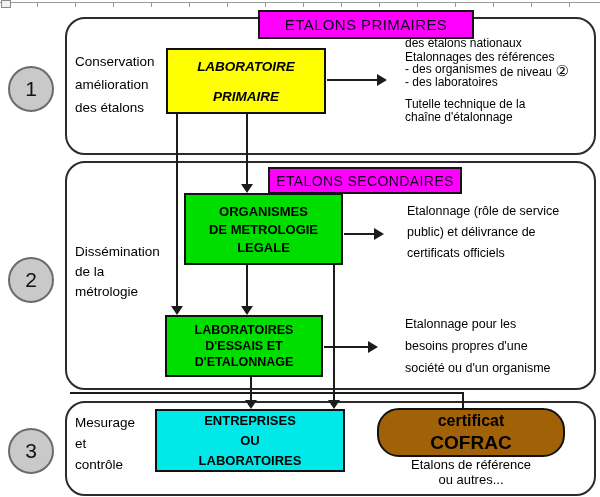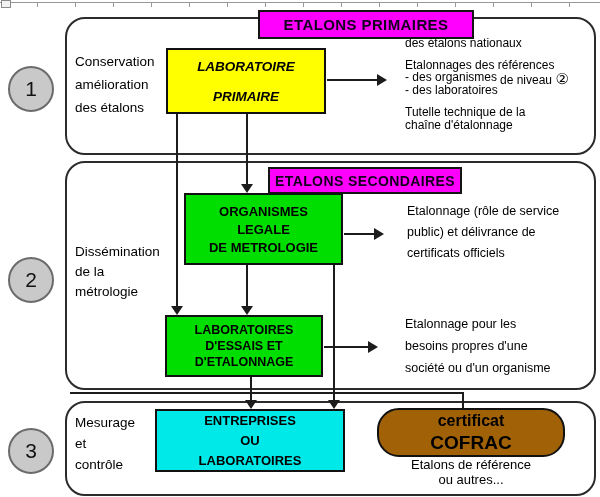--- a/index.html
+++ b/index.html
@@ -9,21 +9,21 @@
   .ruler{position:absolute;left:0;top:2px;width:600px;height:4px;border-top:1px solid #979797;
          background:repeating-linear-gradient(to right,transparent 0 37px,#979797 37px 38px);}
   .ruler-box{position:absolute;left:1px;top:0;width:8px;height:6px;border:1px solid #8a8a8a;background:#f2f2f2;}
   
   .sec{position:absolute;border:2px solid #2b2b2b;border-radius:20px;background:#fff;}
   
   .circle{position:absolute;left:8px;width:42px;height:42px;border-radius:50%;background:#c9c9c9;
           border:2px solid #6b6b6b;display:flex;align-items:center;justify-content:center;
           font-size:21px;color:#111;}
   
-  .hdr{position:absolute;background:#ff00ff;border:2px solid #141414;color:#14001e;font-weight:bold;
+  .hdr{position:absolute;background:#ff00ff;border:2px solid #141414;color:#14001e;font-weight:normal;
        display:flex;align-items:center;justify-content:center;letter-spacing:.4px;}
   
   .box{position:absolute;border:2px solid #111;font-weight:bold;text-align:center;
        display:flex;flex-direction:column;justify-content:center;align-items:center;}
   .box div{width:100%;}
   .yellow{background:#ffff00;font-style:italic;}
   .green{background:#00de00;}
   .cyan{background:#00e9e9;}
   .cofrac{background:#a16207;border-radius:22px;}
   
@@ -98,21 +98,21 @@
 
   <div class="box yellow" style="left:166px;top:48px;width:156px;height:62px;font-size:13.5px;gap:15px;">
     <div>LABORATOIRE</div>
     <div>PRIMAIRE</div>
   </div>
 
   <div class="note tight" style="left:405px;top:37px;width:185px;">
     <div>
       <div>des étalons nationaux</div>
     </div>
-    <div style="margin-top:9px;position:relative;">
+    <div style="margin-top:1px;position:relative;">
       <div>Etalonnages des références</div>
       <div>- des organismes</div>
       <div>- des laboratoires</div>
       <div style="position:absolute;left:95px;top:14px;white-space:nowrap;">
         <span>de niveau</span>
         <span style="font-size:15px;">②</span>
       </div>
     </div>
     <div style="margin-top:10px;">
       <div>Tutelle technique de la</div>
@@ -125,22 +125,22 @@
   </div>
 
   <div class="lbl" style="left:75px;top:242px;line-height:20px;">
     <div>Dissémination</div>
     <div>de la</div>
     <div>métrologie</div>
   </div>
 
   <div class="box green" style="left:184px;top:193px;width:155px;height:68px;font-size:13px;gap:3px;">
     <div>ORGANISMES</div>
+    <div>DE METROLOGIE</div>
     <div>LEGALE</div>
-    <div>DE METROLOGIE</div>
   </div>
 
   <div class="note" style="left:407px;top:201px;line-height:21px;">
     <div>Etalonnage (rôle de service</div>
     <div>public) et délivrance de</div>
     <div>certificats officiels</div>
   </div>
 
   <div class="box green" style="left:165px;top:315px;width:154px;height:58px;font-size:12.5px;gap:2px;">
     <div>LABORATOIRES</div>

